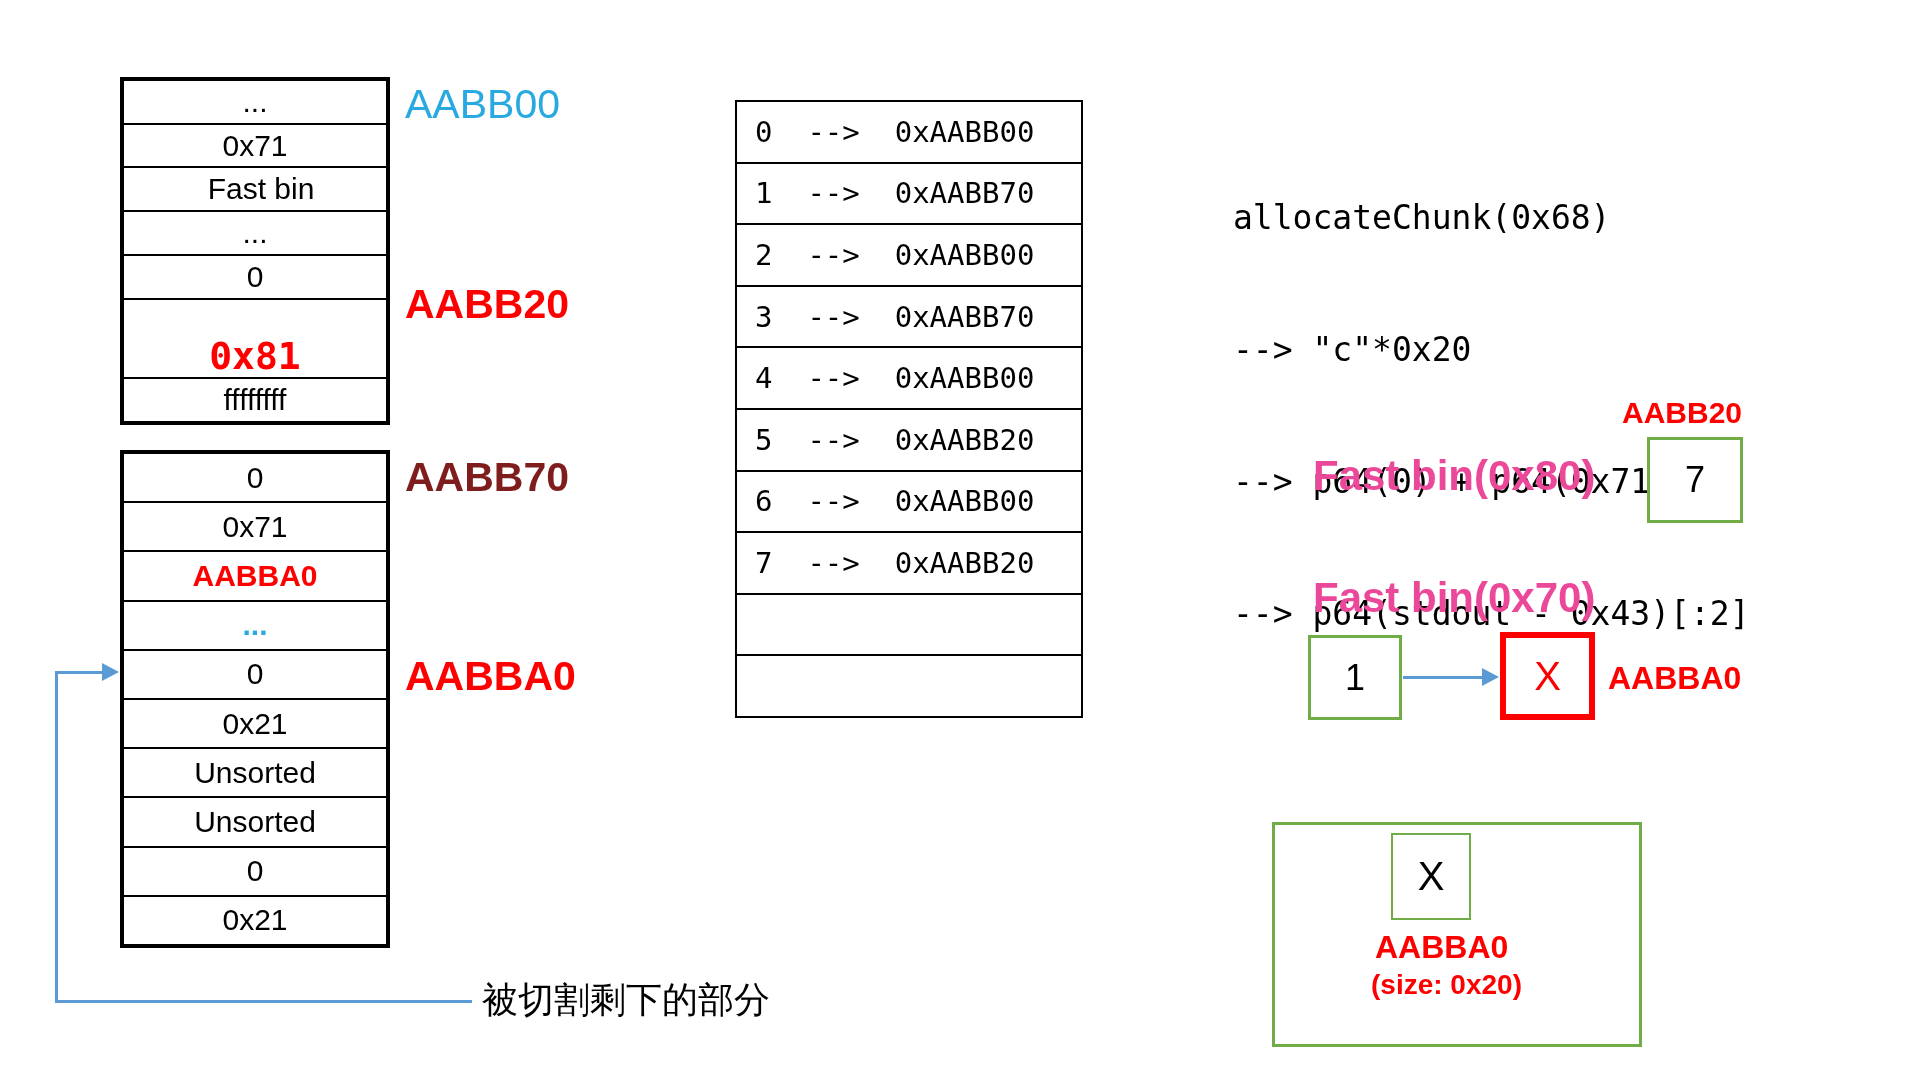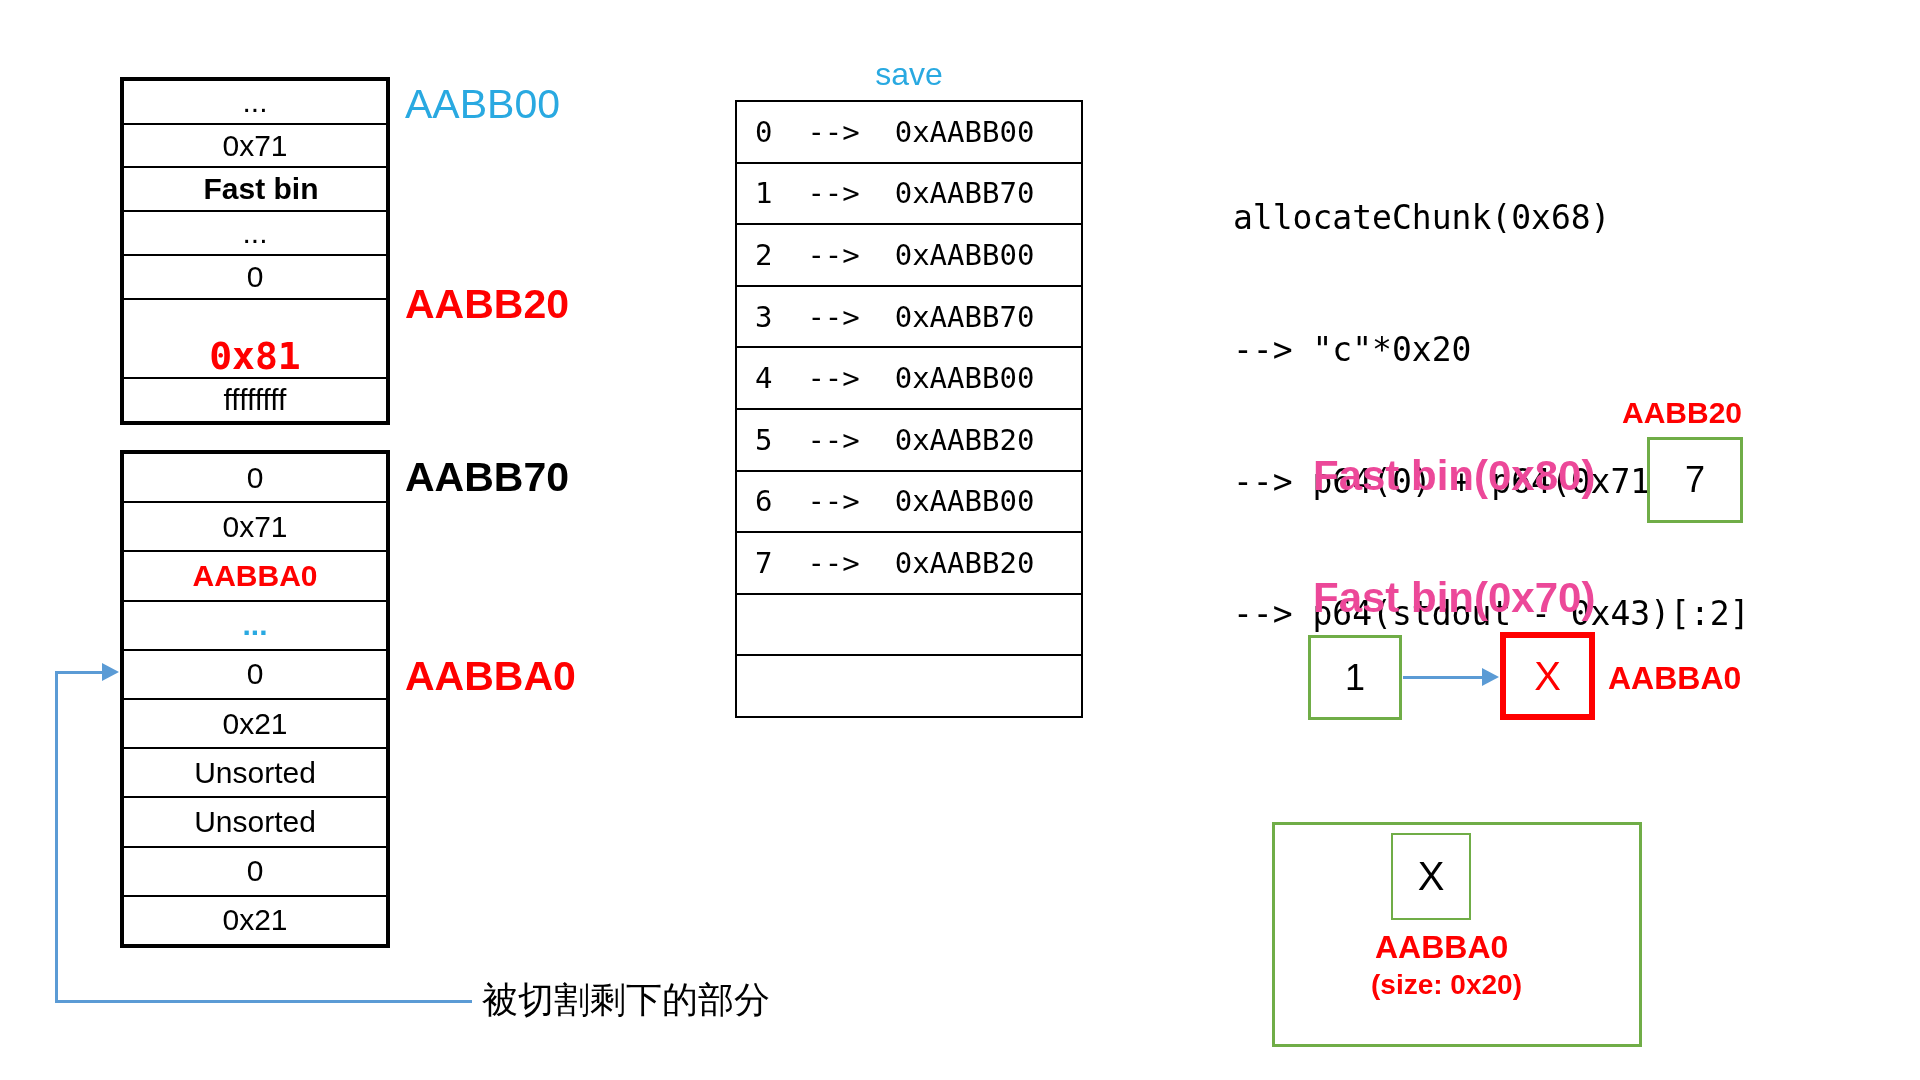--- a/index.html
+++ b/index.html
@@ -4,32 +4,32 @@
 <style>
   html,body{margin:0;padding:0;background:#ffffff;}
   #stage{position:relative;width:1920px;height:1080px;background:#ffffff;overflow:hidden;
          font-family:"Liberation Sans",sans-serif;color:#000;}
 
   
   .chunk-table{position:absolute;border:4px solid #000;background:#fff;display:flex;flex-direction:column;box-sizing:border-box;}
   .chunk-row{flex:1;display:flex;align-items:center;justify-content:center;
              font-size:30px;line-height:1;box-sizing:border-box;}
   .chunk-row:not(:last-child){border-bottom:2.5px solid #000;}
-  .row-bold{font-weight:bold;padding-left:12px;}
+  .row-bold{font-weight:normal;padding-left:12px;}
   .row-redmono{font-family:"DejaVu Sans Mono",monospace;font-weight:bold;color:#FF0000;font-size:38px;margin-top:36px;}
   .row-redbold{color:#FF0000;font-weight:bold;}
   .row-cyan{color:#29A9E1;font-weight:bold;}
 
   #table-top{left:120px;top:77px;width:270px;height:348px;}
   #table-bottom{left:120px;top:450px;width:270px;height:498px;}
 
   .addr-label{position:absolute;font-size:41px;line-height:1;white-space:nowrap;}
   #lbl-aabb00{left:405px;top:84px;color:#29A9E1;font-weight:normal;}
   #lbl-aabb20{left:405px;top:284px;color:#FF0000;font-weight:bold;}
-  #lbl-aabb70{left:405px;top:457px;color:#000000;font-weight:bold;}
+  #lbl-aabb70{left:405px;top:457px;color:#7f1d1d;font-weight:bold;}
   #lbl-aabba0{left:405px;top:656px;color:#FF0000;font-weight:bold;}
 
   
   .line{position:absolute;background:#5B9BD5;}
   #conn-v{left:55px;top:672px;width:2.5px;height:330px;}
   #conn-h-top{left:55px;top:671px;width:50px;height:2.5px;}
   #conn-h-bottom{left:55px;top:1000px;width:417px;height:2.5px;}
   #conn-arrowhead{position:absolute;left:102px;top:663px;width:0;height:0;
     border-left:17px solid #5B9BD5;border-top:9px solid transparent;border-bottom:9px solid transparent;}
   #annotation-text{position:absolute;left:482px;top:976px;font-size:36px;color:#000;}
@@ -107,21 +107,20 @@
   </div>
   <div id="lbl-aabb70" class="addr-label">AABB70</div>
   <div id="lbl-aabba0" class="addr-label">AABBA0</div>
 
   <div id="conn-v" class="line"></div>
   <div id="conn-h-top" class="line"></div>
   <div id="conn-arrowhead"></div>
   <div id="conn-h-bottom" class="line"></div>
   <div id="annotation-text">被切割剩下的部分</div>
 
-  <div id="save-title">save</div>
   <div id="save-table">
     <div class="save-row">0  --&gt;  0xAABB00</div>
     <div class="save-row">1  --&gt;  0xAABB70</div>
     <div class="save-row">2  --&gt;  0xAABB00</div>
     <div class="save-row">3  --&gt;  0xAABB70</div>
     <div class="save-row">4  --&gt;  0xAABB00</div>
     <div class="save-row">5  --&gt;  0xAABB20</div>
     <div class="save-row">6  --&gt;  0xAABB00</div>
     <div class="save-row">7  --&gt;  0xAABB20</div>
     <div class="save-row"></div>

